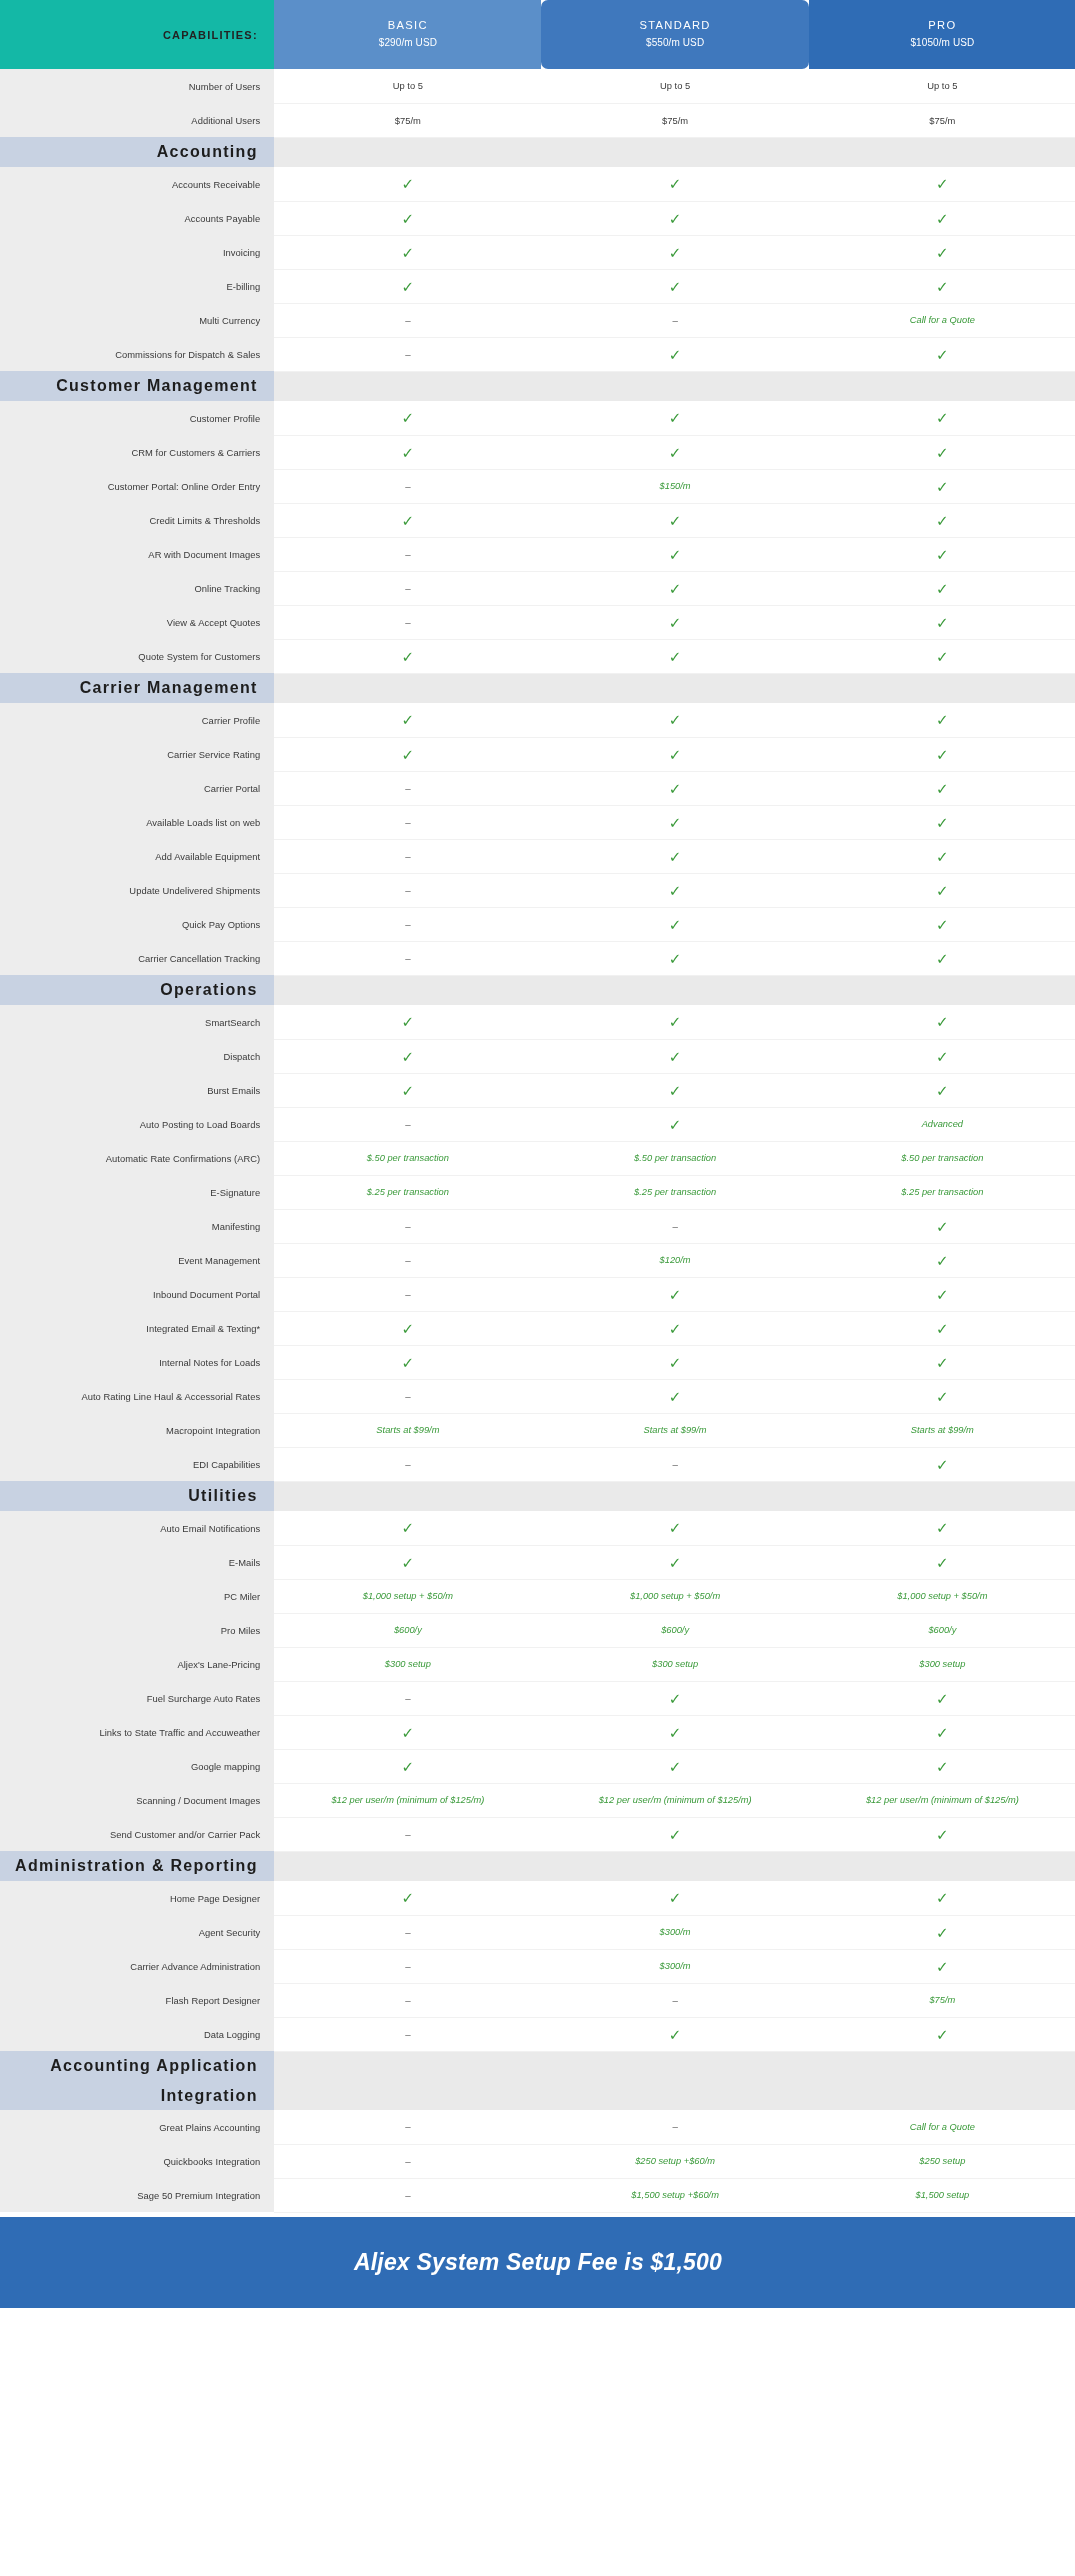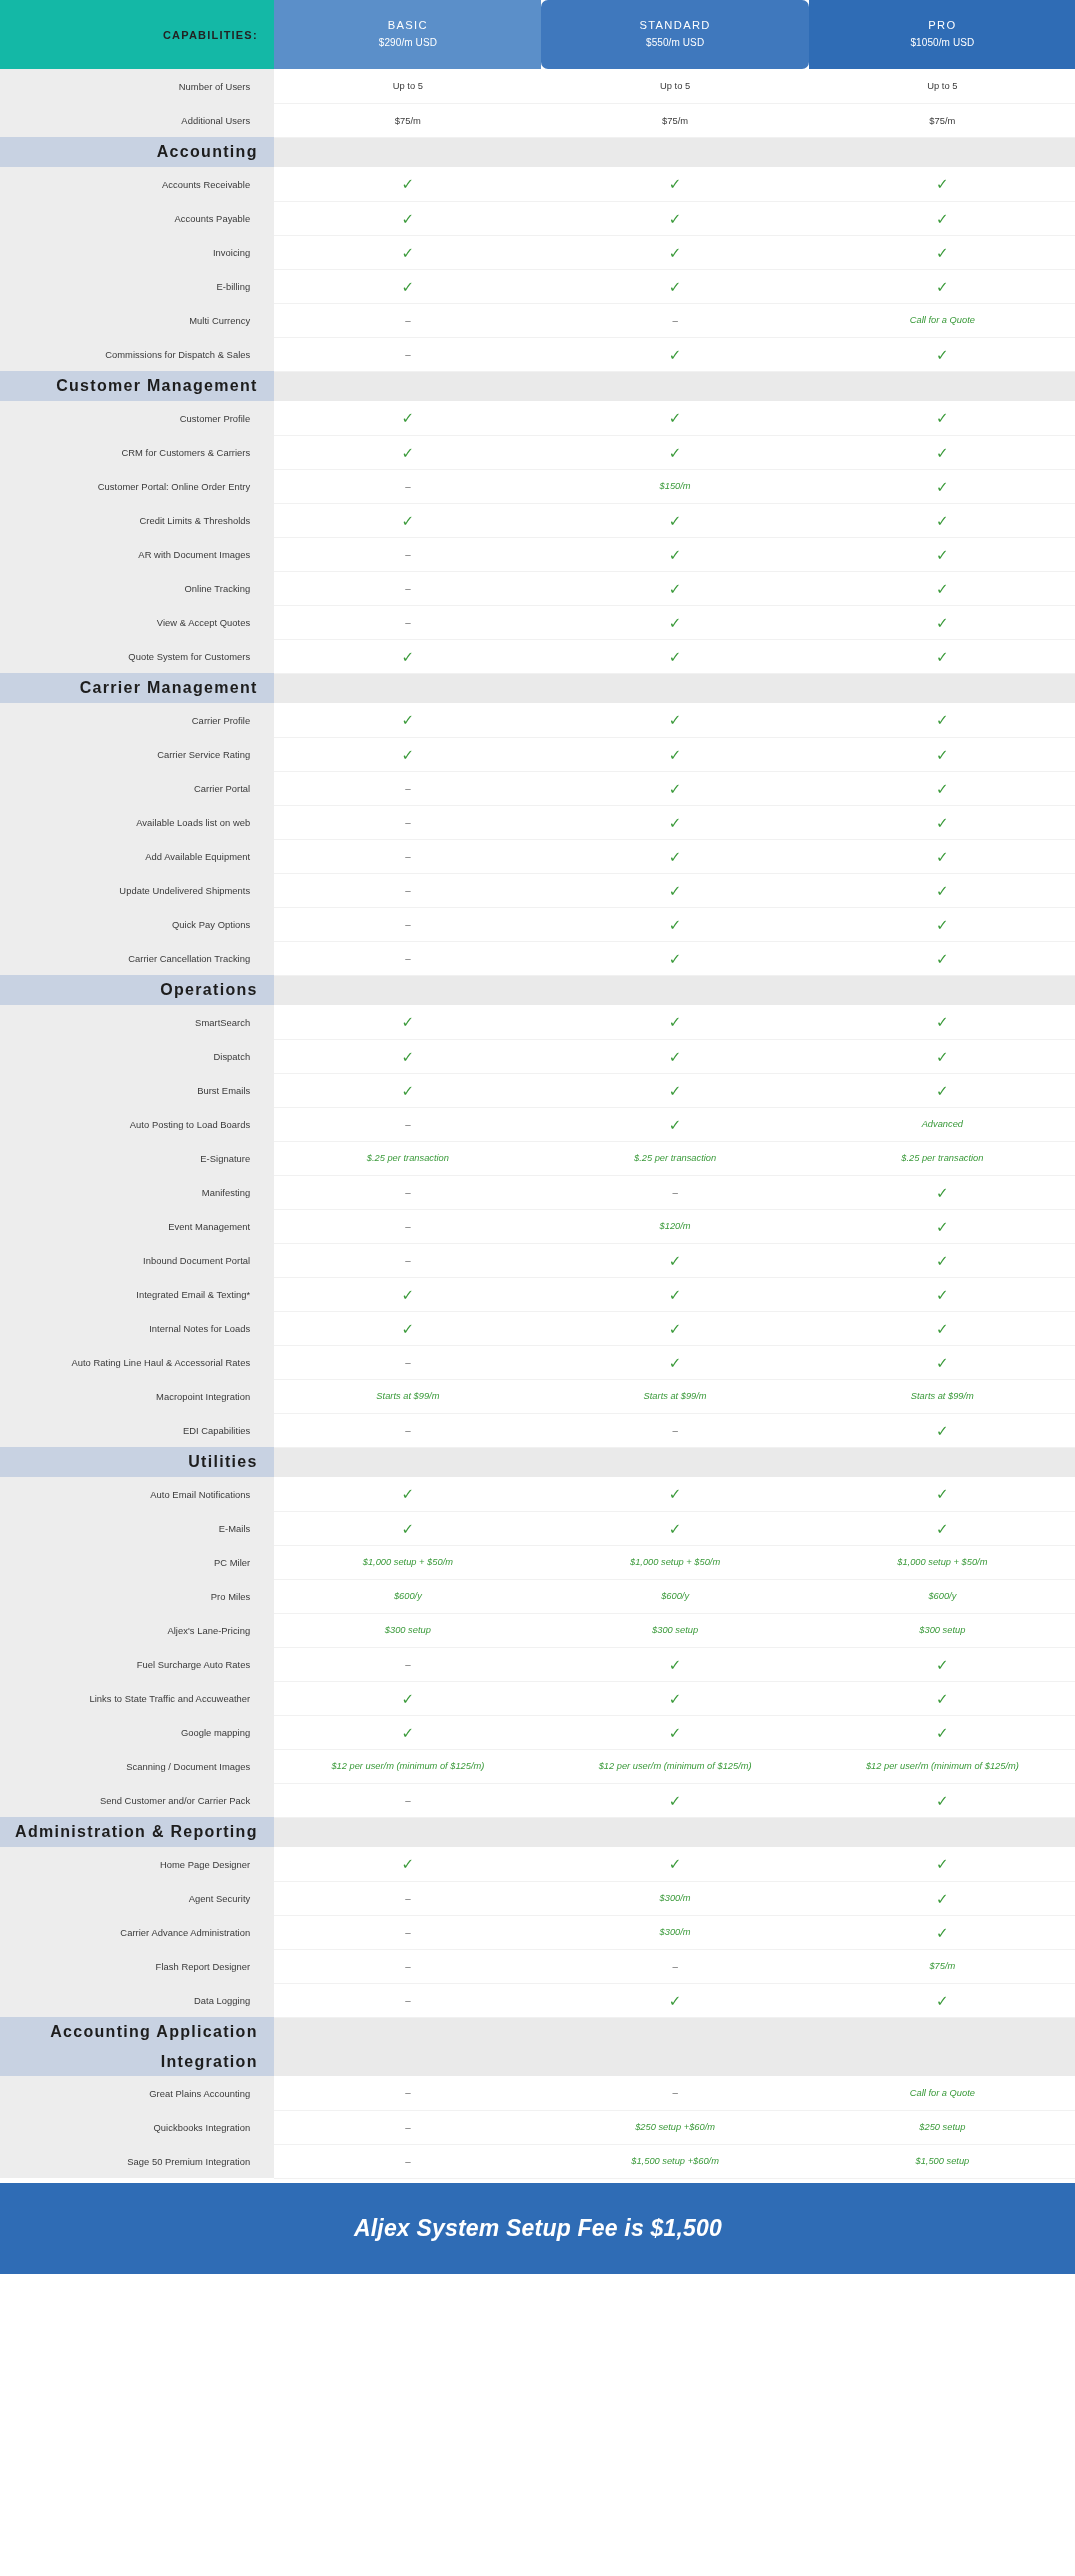--- a/index.html
+++ b/index.html
@@ -84,21 +84,21 @@
   td.section-fill {
     background: #eaeaea;
   }
 
   
   tr.feat-row { height: 34px; }
 
   td.feat-label {
     background: #ededed;
     text-align: right;
-    padding-right: 24px;
+    padding-right: 14px;
     vertical-align: middle;
     font-size: 9.4px;
     color: #3a3a3a;
     letter-spacing: 0.04px;
   }
 
   td.feat-val {
     background: #ffffff;
     text-align: center;
     vertical-align: middle;
@@ -353,20 +353,26 @@
           <td class="feat-val"><span class="check">✓</span></td>
           <td class="feat-val"><span class="check">✓</span></td>
         </tr>
         <tr class="feat-row">
           <td class="feat-label">Auto Posting to Load Boards</td>
           <td class="feat-val"><span class="dash">–</span></td>
           <td class="feat-val"><span class="check">✓</span></td>
           <td class="feat-val"><span class="note">Advanced</span></td>
         </tr>
         <tr class="feat-row">
+          <td class="feat-label">Automatic Rate Confirmations (ARC)</td>
+          <td class="feat-val"><span class="note">$.50 per transaction</span></td>
+          <td class="feat-val"><span class="note">$.50 per transaction</span></td>
+          <td class="feat-val"><span class="note">$.50 per transaction</span></td>
+        </tr>
+        <tr class="feat-row">
           <td class="feat-label">E-Signature</td>
           <td class="feat-val"><span class="note">$.25 per transaction</span></td>
           <td class="feat-val"><span class="note">$.25 per transaction</span></td>
           <td class="feat-val"><span class="note">$.25 per transaction</span></td>
         </tr>
         <tr class="feat-row">
           <td class="feat-label">Manifesting</td>
           <td class="feat-val"><span class="dash">–</span></td>
           <td class="feat-val"><span class="dash">–</span></td>
           <td class="feat-val"><span class="check">✓</span></td>

